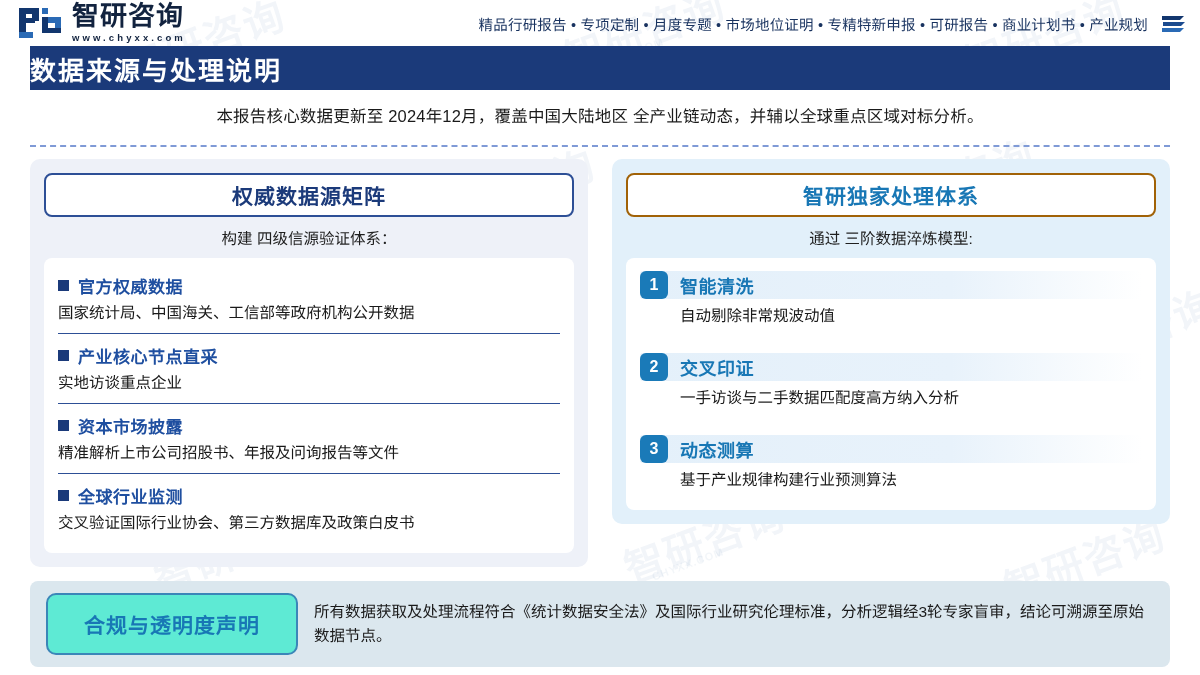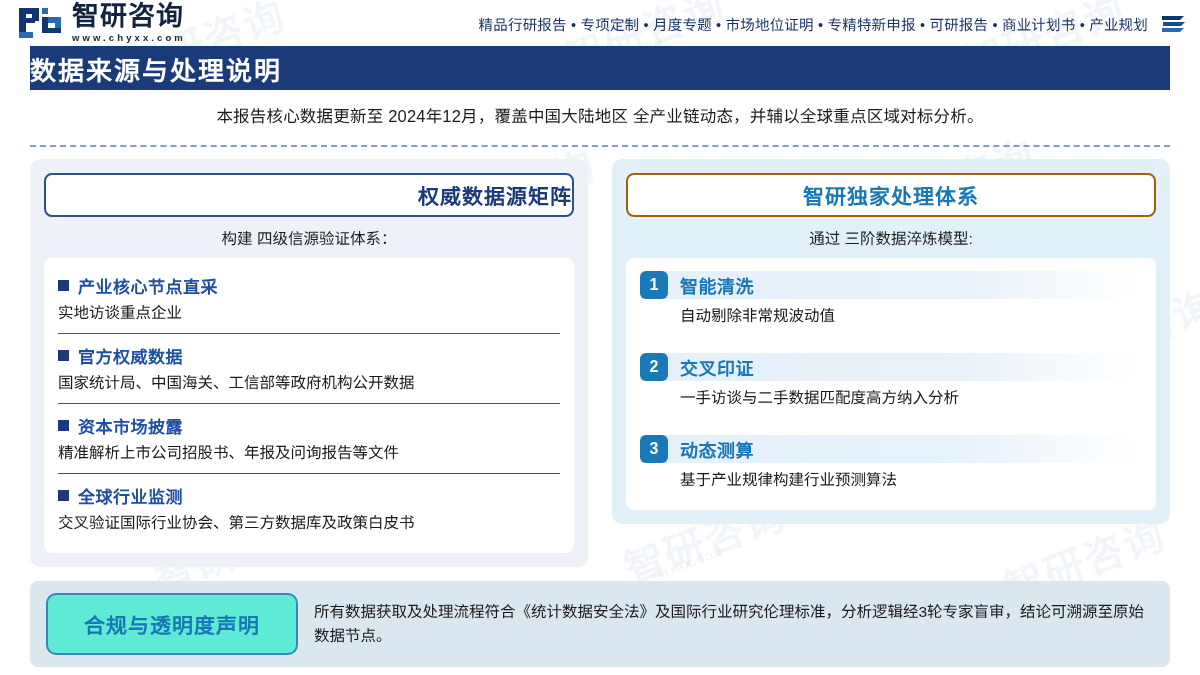--- a/index.html
+++ b/index.html
@@ -134,21 +134,21 @@
   .panel.right { background: #e2f0fa; }
 
   .panel-head {
     background: #ffffff;
     border-radius: 8px;
     height: 40px;
     display: flex;
     align-items: center;
     justify-content: center;
   }
-  .panel.left  .panel-head { border: 2px solid #2d4f96; justify-content: flex-end; }
+  .panel.left  .panel-head { border: 2px solid #2d4f96; }
   .panel.right .panel-head { border: 2px solid #a16207; text-align: center; }
   .panel-head-text {
     font-size: 21px;
     font-weight: 700;
     letter-spacing: 1px;
   }
   .panel.left  .panel-head-text { color: #1b3a7a; }
   .panel.right .panel-head-text { color: #1877b5; }
 
   .panel-sub {
@@ -331,31 +331,31 @@
     <section class="panel left">
       <div class="panel-head">
         <span class="panel-head-text">权威数据源矩阵</span>
       </div>
       <div class="panel-sub">构建 四级信源验证体系：</div>
       <div class="panel-card">
 
         <div class="src-item">
           <div class="src-title-row">
             <span class="bullet-square"></span>
-            <span class="src-title">产业核心节点直采</span>
-          </div>
-          <div class="src-desc">实地访谈重点企业</div>
+            <span class="src-title">官方权威数据</span>
+          </div>
+          <div class="src-desc">国家统计局、中国海关、工信部等政府机构公开数据</div>
         </div>
 
         <div class="src-item">
           <div class="src-title-row">
             <span class="bullet-square"></span>
-            <span class="src-title">官方权威数据</span>
-          </div>
-          <div class="src-desc">国家统计局、中国海关、工信部等政府机构公开数据</div>
+            <span class="src-title">产业核心节点直采</span>
+          </div>
+          <div class="src-desc">实地访谈重点企业</div>
         </div>
 
         <div class="src-item">
           <div class="src-title-row">
             <span class="bullet-square"></span>
             <span class="src-title">资本市场披露</span>
           </div>
           <div class="src-desc">精准解析上市公司招股书、年报及问询报告等文件</div>
         </div>
 

